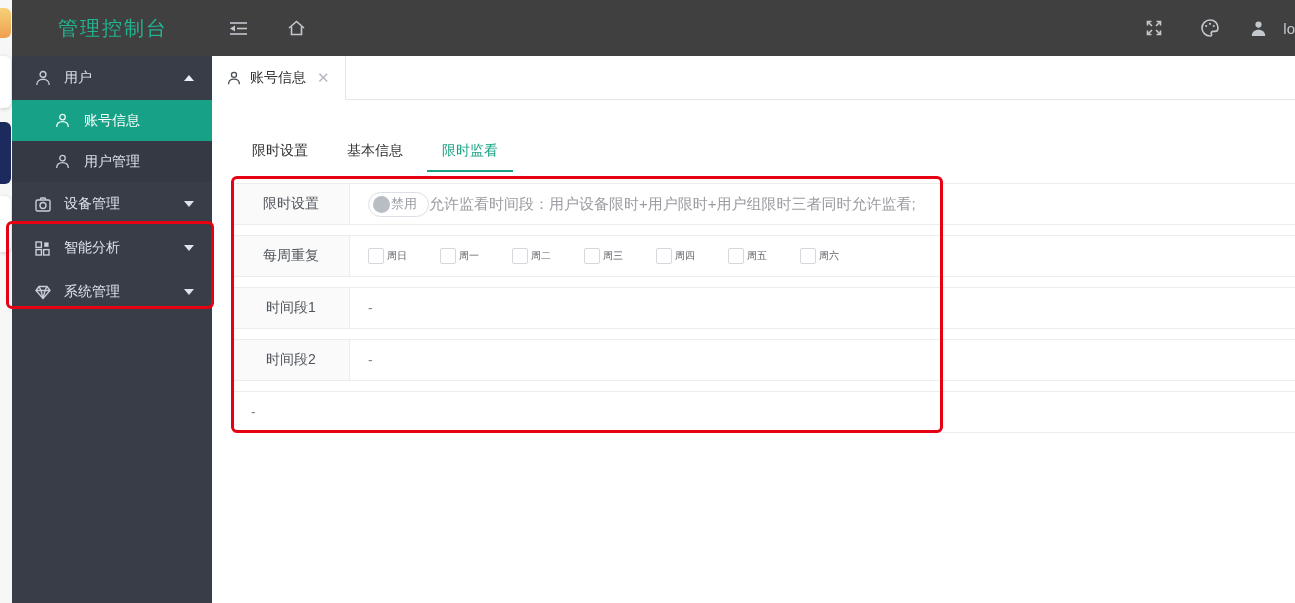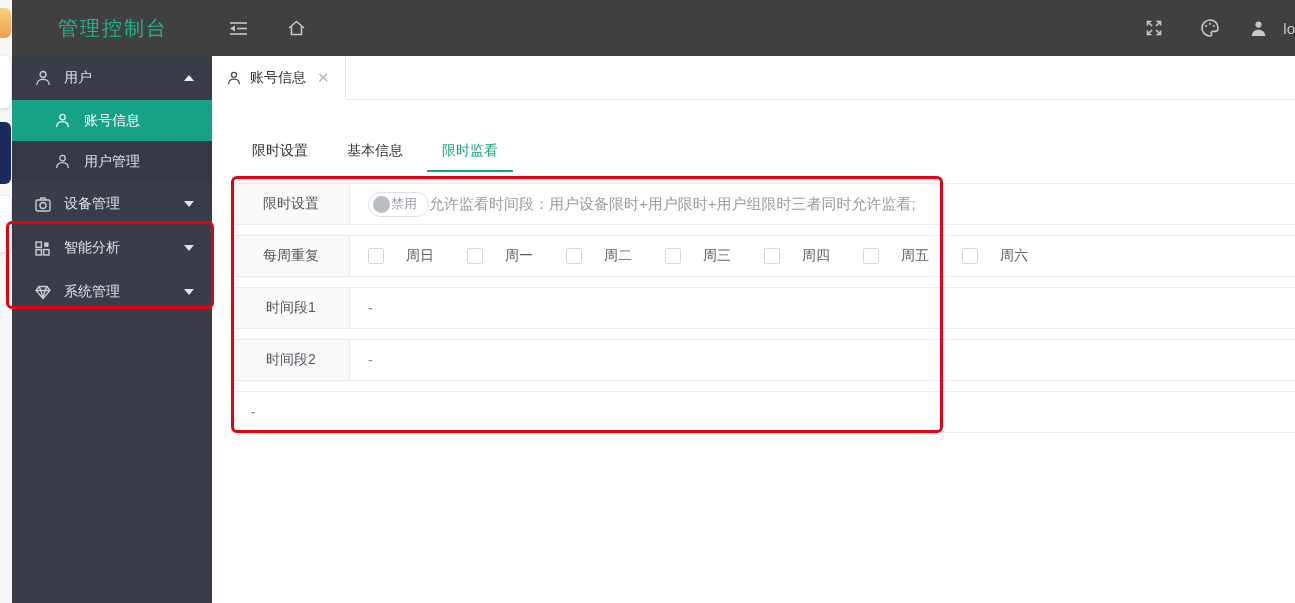--- a/index.html
+++ b/index.html
@@ -70,21 +70,21 @@
   .row-content { flex:1; display:flex; align-items:center; padding-left:18px; font-size:14px; color:#9aa0a6; }
 
   .switch { display:inline-flex; align-items:center; border:1px solid #dcdfe6; border-radius:13px;
             height:25px; padding:0 11px 0 4px; gap:1px; background:#fff; cursor:pointer; }
   .switch-dot { width:17px; height:17px; border-radius:50%; background:#b9bec5; }
   .switch-text { font-size:13px; color:#9a9ca1; }
   .row-hint { color:#9a9ca1; font-size:15px; }
 
   .day-item { display:flex; align-items:center; margin-right:33px; cursor:pointer; }
   .checkbox { width:16px; height:16px; border:1px solid #d4d7dc; border-radius:2px; background:#fff; }
-  .day-label { margin-left:22px; font-size:14px; color:#5d6167; }
+  .day-label { margin-left:3px; font-size:10px; color:#5d6167; }
 
   .dash-value { color:#84878c; }
 
   
   .annotation { position:absolute; border:3px solid #e60012; border-radius:6px; z-index:9; pointer-events:none; }
   .anno-sidebar { left:6px;  top:221px; width:208px; height:88px; }
   .anno-form    { left:231px; top:176px; width:712px; height:257px; }
 </style>
 </head>
 <body>

